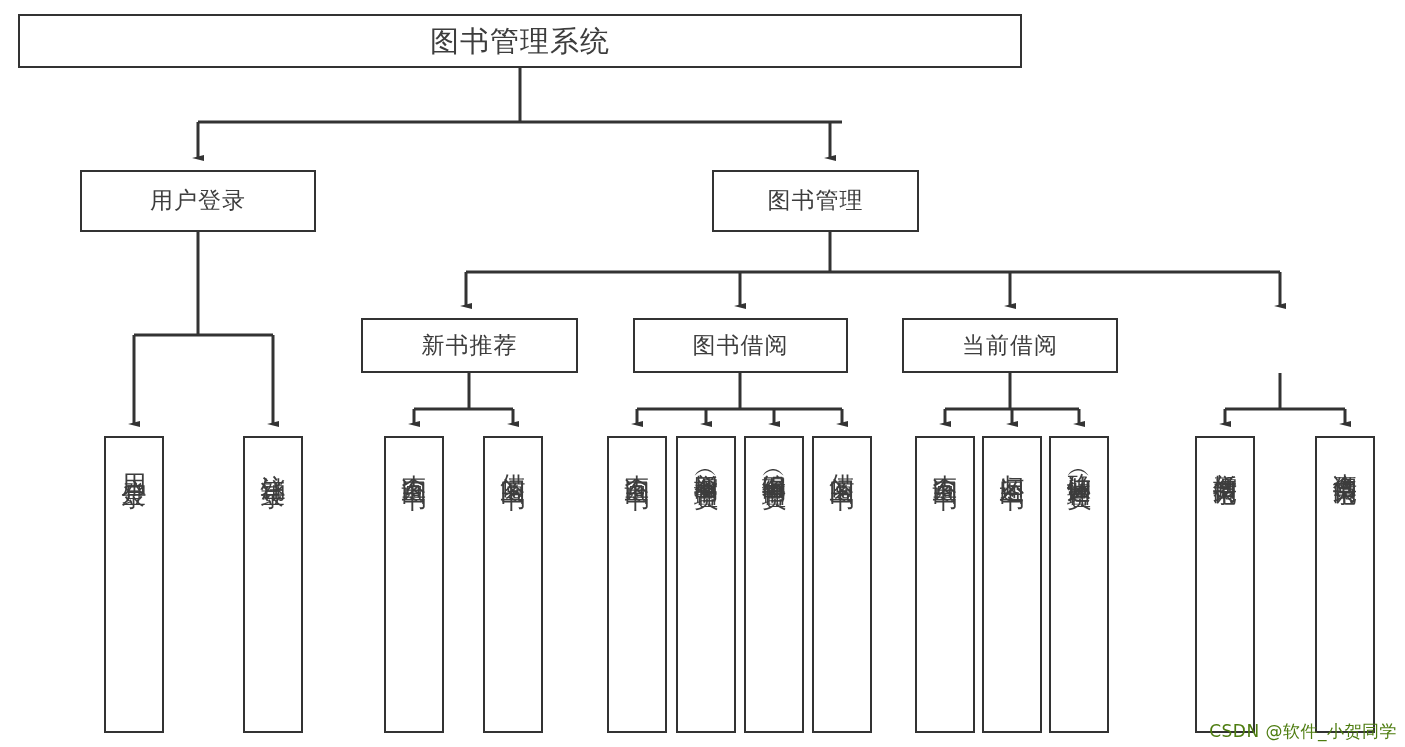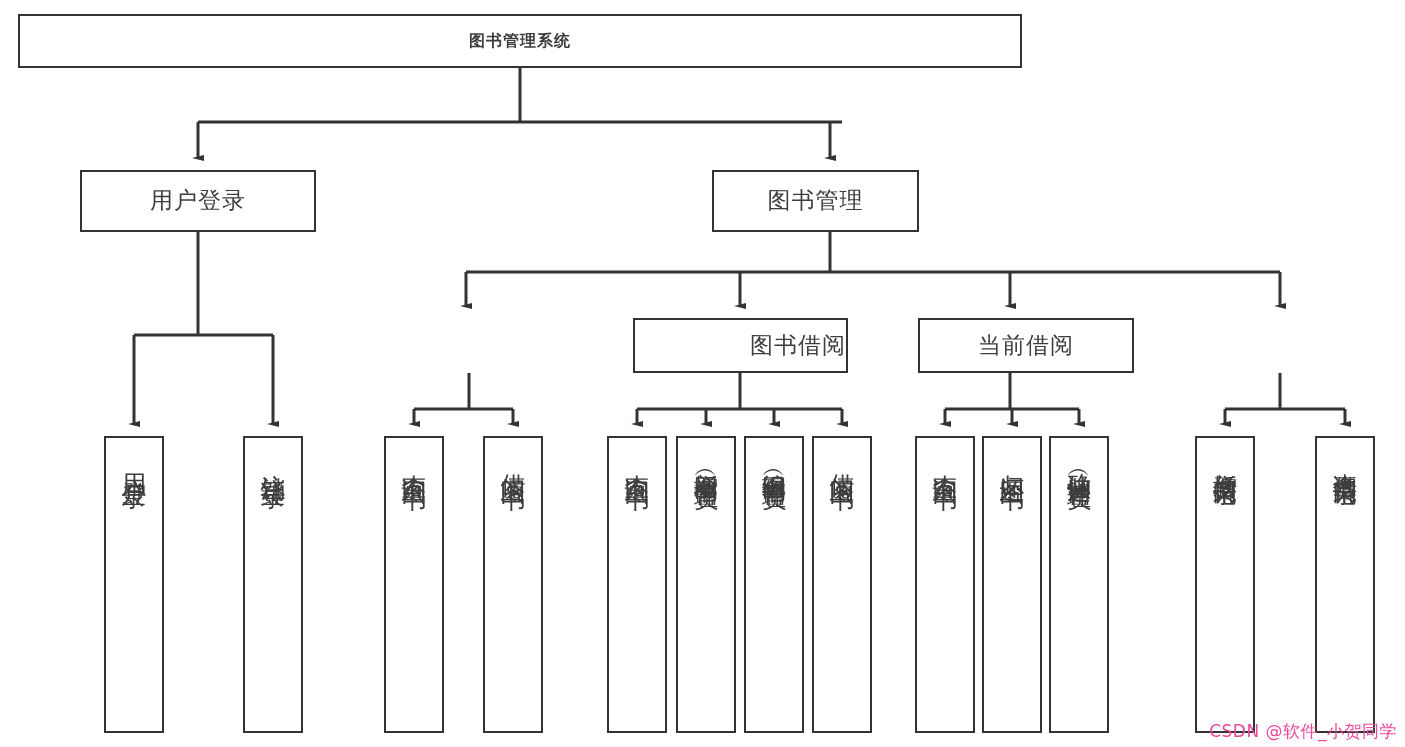--- a/index.html
+++ b/index.html
@@ -23,21 +23,21 @@
     display:block;
     text-align:center;
     line-height:1.18;
     white-space:nowrap;
   }
   
   .h-node .lbl{
     font-size:23px;
     letter-spacing:1px;
   }
-  .root .lbl{ font-size:16px; letter-spacing:1px;font-weight:bold; }
+  .root .lbl{ font-size:29px; letter-spacing:1px; }
 
   
   .v-node{
     align-items:flex-start;
     padding-top:16px;
   }
   .v-node .lbl{
     writing-mode:vertical-rl;
     text-orientation:upright;
     font-size:25px;
@@ -45,21 +45,21 @@
     line-height:1;
     white-space:pre-wrap;
   }
   .v-node.tight .lbl{ font-size:24px; letter-spacing:2px; }
 
   .watermark{
     position:absolute;
     right:8px;
     bottom:4px;
     font-size:17px;
-    color:#ec4899;
+    color:#4d7c0f;
     letter-spacing:0.5px;
     z-index:3;
     white-space:nowrap;
   }
 </style>
 </head>
 <body>
 
 <div id="canvas">
 
@@ -117,24 +117,27 @@
     <span class="lbl">图书管理系统</span>
   </div>
 
   <div class="node h-node" style="left:80px; top:170px; width:236px; height:62px;">
     <span class="lbl">用户登录</span>
   </div>
   <div class="node h-node" style="left:712px; top:170px; width:207px; height:62px;">
     <span class="lbl">图书管理</span>
   </div>
 
-  <div class="node h-node" style="left:633px; top:318px; width:215px; height:55px;justify-content:flex-end;">
+  <div class="node h-node" style="left:361px; top:318px; width:217px; height:55px;">
+    <span class="lbl">新书推荐</span>
+  </div>
+  <div class="node h-node" style="left:633px; top:318px; width:215px; height:55px;">
     <span class="lbl">图书借阅</span>
   </div>
-  <div class="node h-node" style="left:902px; top:318px; width:216px; height:55px;margin-left:16px;">
+  <div class="node h-node" style="left:902px; top:318px; width:216px; height:55px;">
     <span class="lbl">当前借阅</span>
   </div>
 
   <div class="node v-node" style="left:104px; top:436px; width:60px; height:297px;">
     <span class="lbl">用户登录</span>
   </div>
   <div class="node v-node" style="left:243px; top:436px; width:60px; height:297px;">
     <span class="lbl">注销登录</span>
   </div>
 

